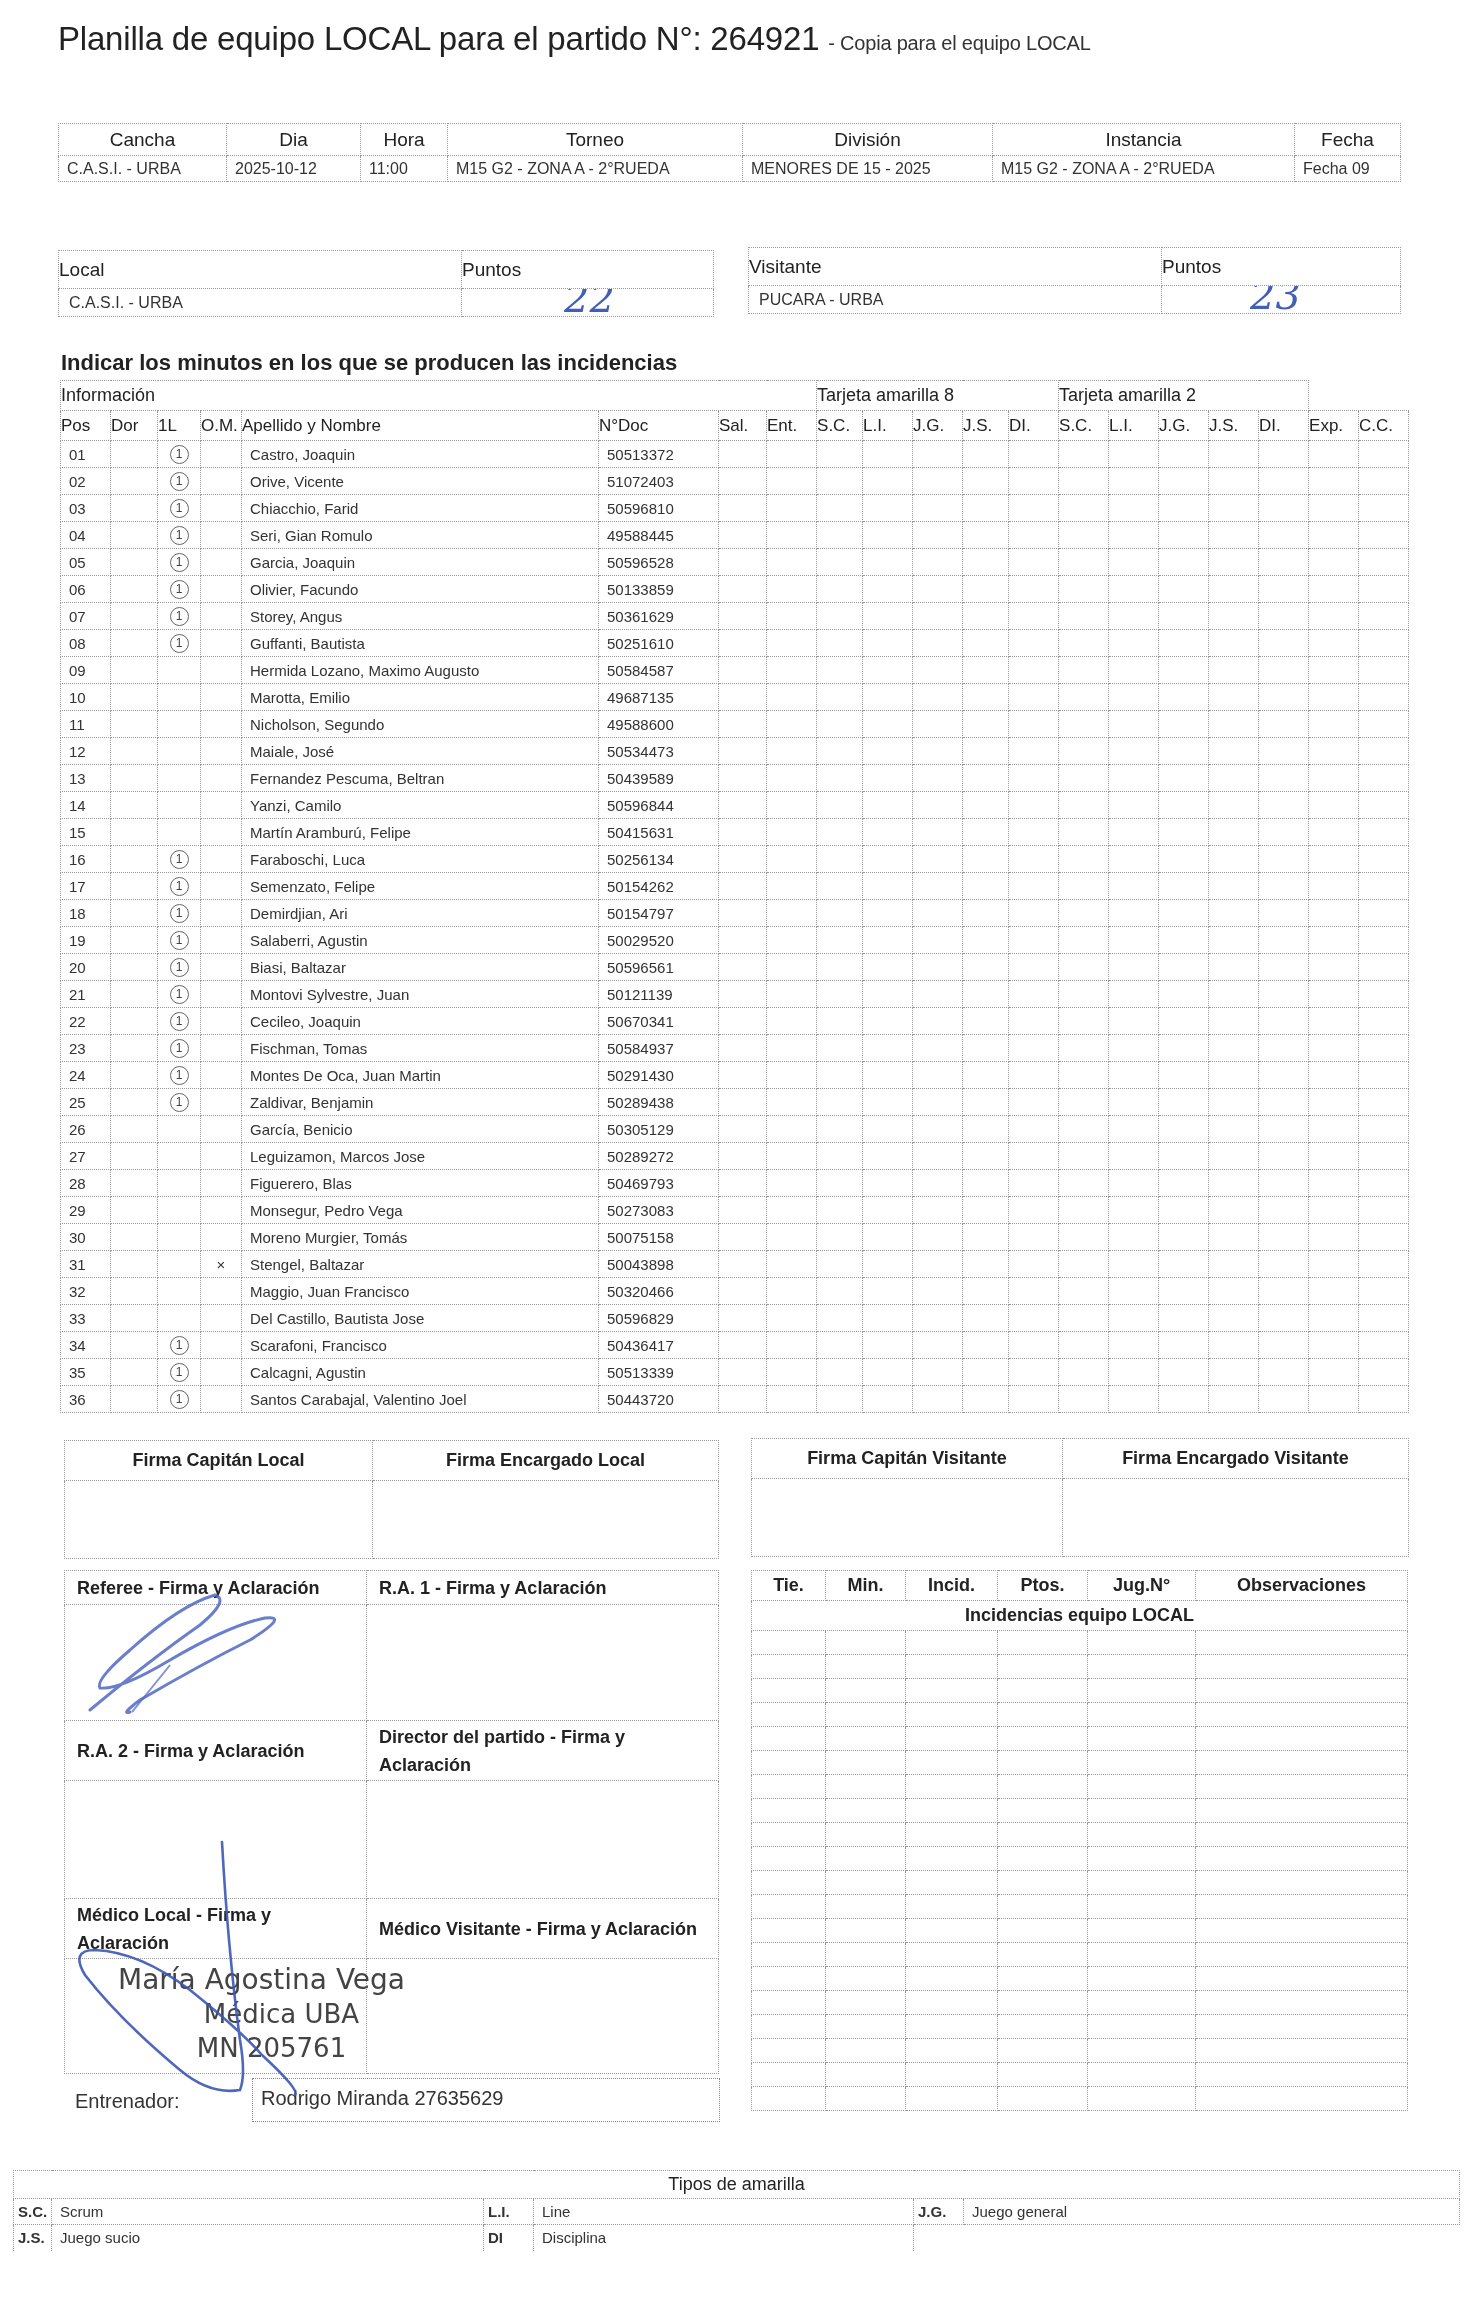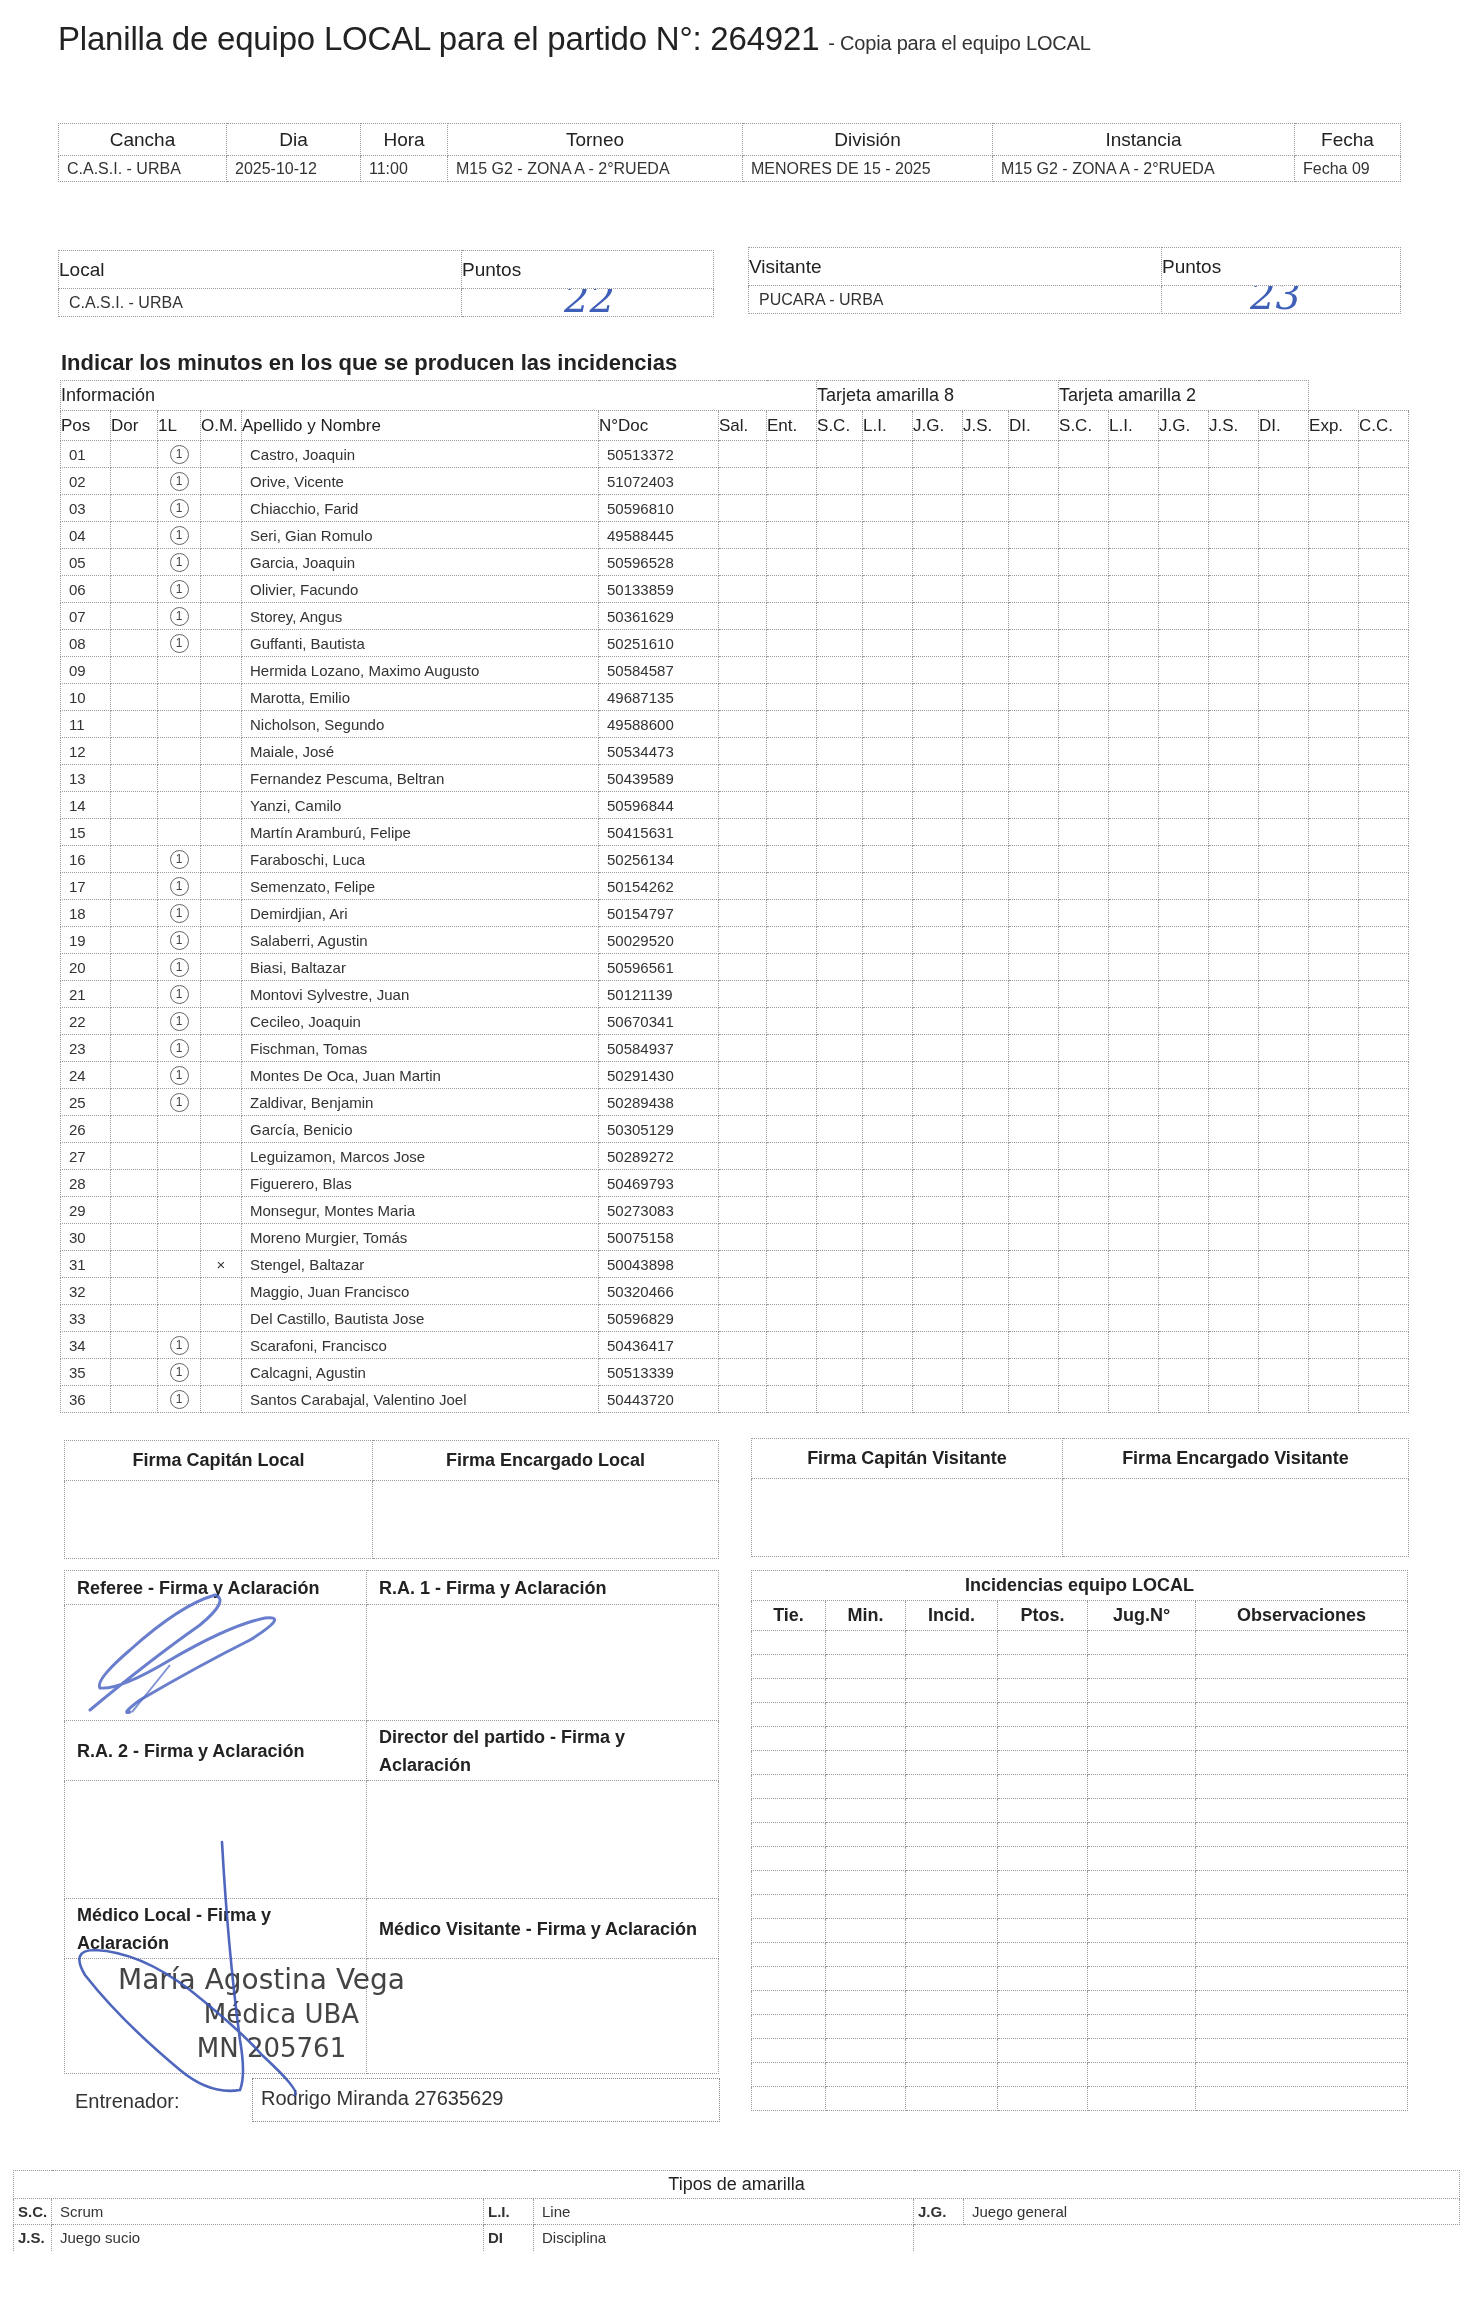--- a/index.html
+++ b/index.html
@@ -811,21 +811,21 @@
         <td></td>
         <td></td>
         <td></td>
         <td></td>
       </tr>
       <tr>
         <td>29</td>
         <td></td>
         <td class="center"></td>
         <td class="center"></td>
-        <td>Monsegur, Montes Maria</td>
+        <td>Monsegur, Pedro Vega</td>
         <td>50273083</td>
         <td></td>
         <td></td>
         <td></td>
         <td></td>
         <td></td>
         <td></td>
         <td></td>
         <td></td>
         <td></td>
@@ -1067,30 +1067,30 @@
 <table class="abs incid">
   <colgroup>
     <col style="width:74px">
       <col style="width:80px">
       <col style="width:92px">
       <col style="width:90px">
       <col style="width:108px">
       <col style="width:212px">
   </colgroup>
   <thead>
-    <tr>
-        <th colspan="6">Incidencias equipo LOCAL</th>
-      </tr>
     <tr id="incid-col-header">
         <th>Tie.</th>
         <th>Min.</th>
         <th>Incid.</th>
         <th>Ptos.</th>
         <th>Jug.N°</th>
         <th>Observaciones</th>
+      </tr>
+    <tr>
+        <th colspan="6">Incidencias equipo LOCAL</th>
       </tr>
   </thead>
   <tbody id="incid-body">
       <tr>
         <td></td>
         <td></td>
         <td></td>
         <td></td>
         <td></td>
         <td></td>

